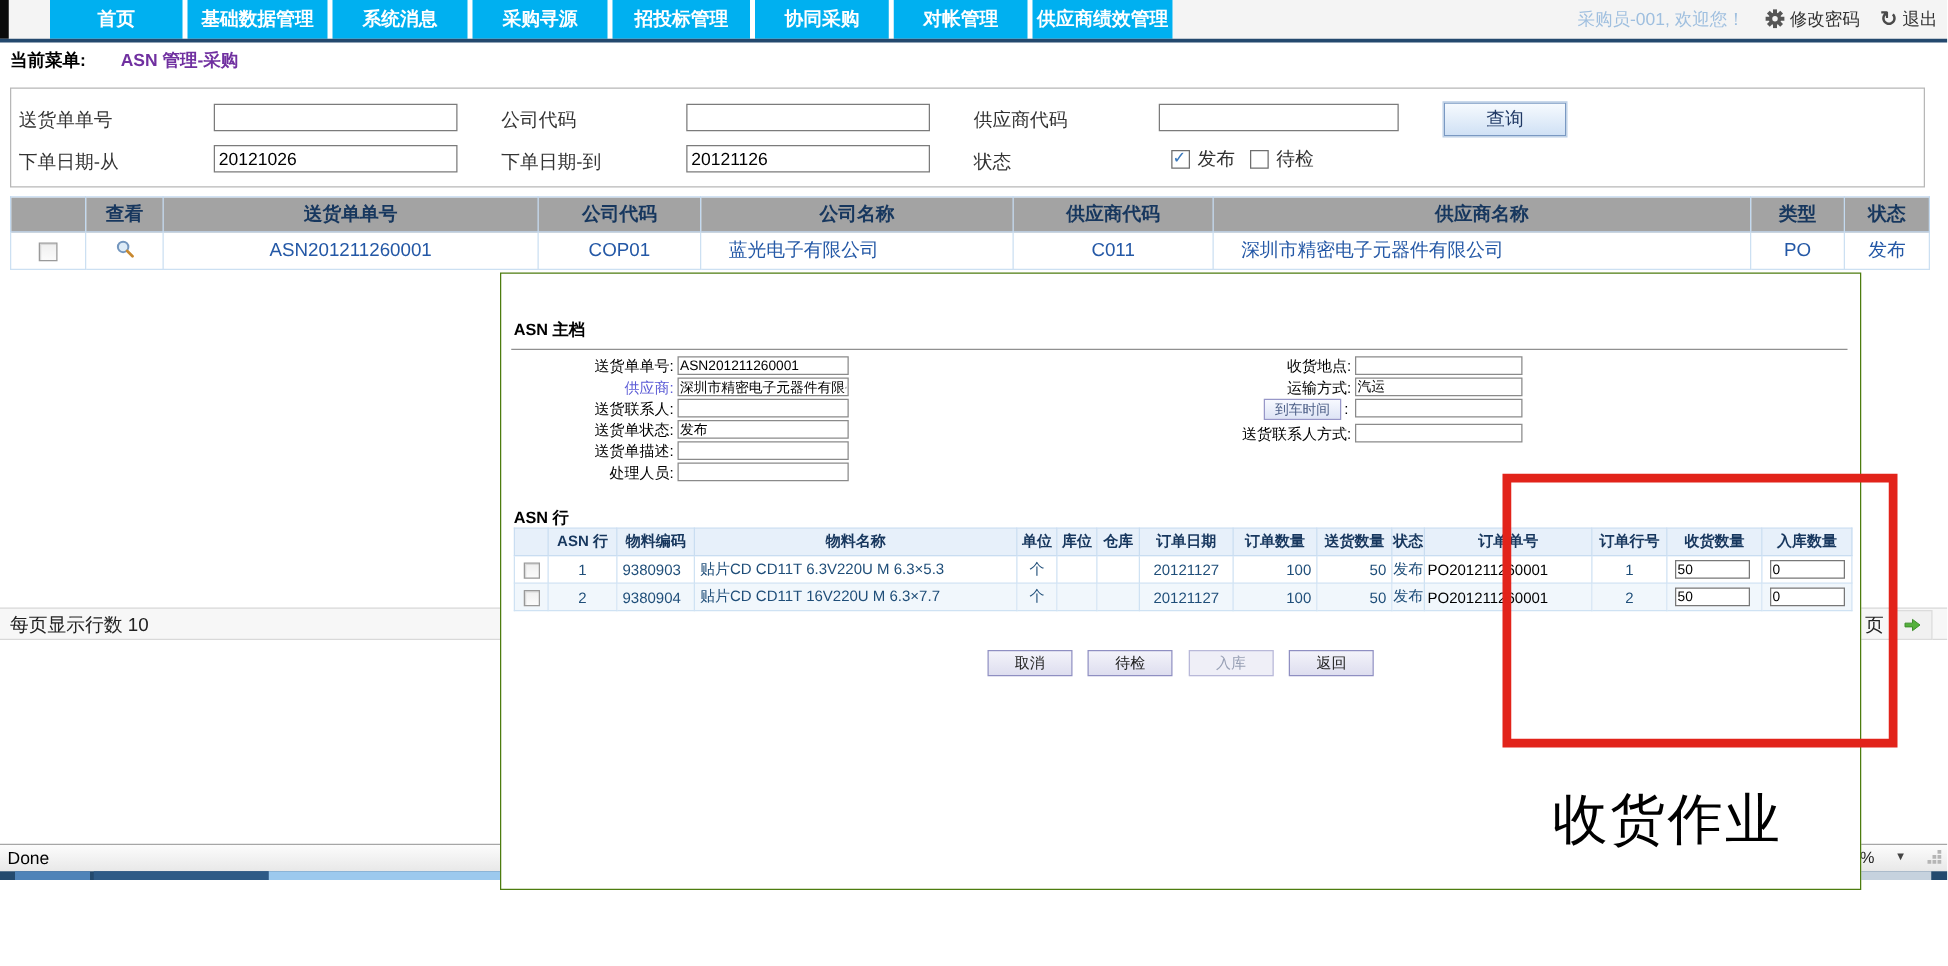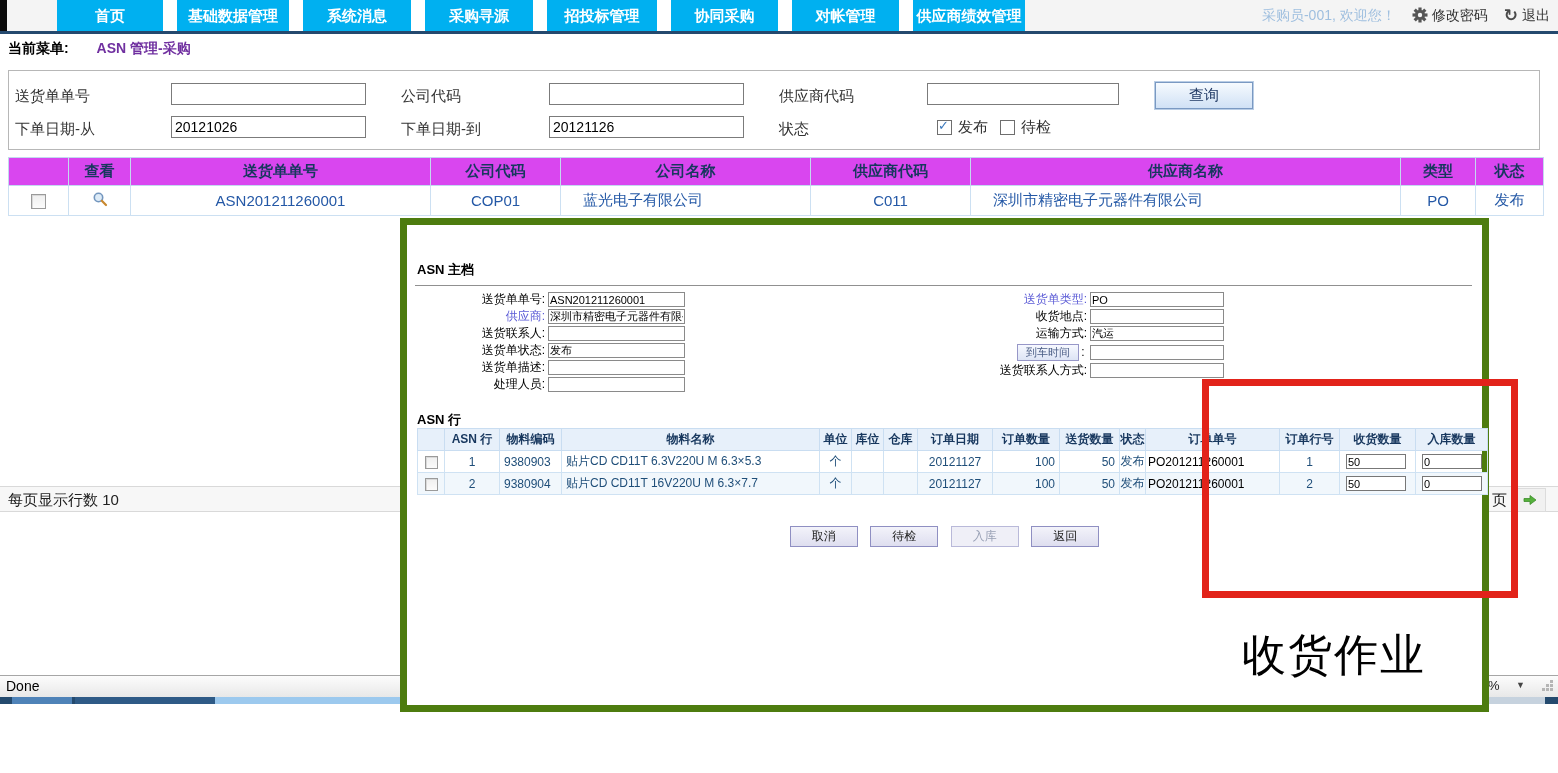--- a/index.html
+++ b/index.html
@@ -2,21 +2,21 @@
 <html><head>
 <meta charset="utf-8">
 <style>
   html,body{margin:0;padding:0;background:#fff;}
   #stage{position:relative;width:1558px;height:773px;overflow:hidden;
          font-family:"Liberation Sans","DejaVu Sans",sans-serif;background:#fff;}
 
   
   .topnav{position:absolute;left:0;top:0;width:1558px;height:31px;background:#F4F4F4;}
   .nav-black{position:absolute;left:0;top:0;width:7px;height:31px;background:#0B0B0B;}
-  .tabs{position:absolute;left:57px;top:0;height:31px;display:flex;gap:14px;background:#fff;}
+  .tabs{position:absolute;left:40px;top:0;height:31px;display:flex;gap:4px;background:#fff;}
   .tab{background:#00B0F0;color:#fff;font-size:15px;font-weight:bold;line-height:31px;
        text-align:center;cursor:pointer;white-space:nowrap;}
   .nav-right{position:absolute;right:8px;top:0;height:31px;display:flex;align-items:center;gap:16px;font-size:14px;color:#333;}
   .welcome{color:#9FBFDF;}
   .nav-act{display:flex;align-items:flex-start;gap:4px;cursor:pointer;color:#333;}
   .refresh-glyph{font-size:17px;font-weight:bold;color:#4A4A4A;line-height:1;}
   .nav-underline{position:absolute;left:0;top:31px;width:1558px;height:3px;background:#24496E;}
 
   
   .crumb{position:absolute;left:8px;top:40px;font-size:14px;font-weight:bold;}
@@ -32,21 +32,21 @@
         outline:1px solid #B9CDE5;background:linear-gradient(#F6FAFE,#D0E1F5);
         font-size:15px;color:#1F3864;font-family:inherit;cursor:pointer;}
   .cbrow{position:absolute;left:928px;top:47px;display:flex;align-items:center;gap:4px;font-size:15px;color:#333;}
   .cb{width:13px;height:13px;border:1px solid #6E6E6E;background:#fff;display:inline-block;
       position:relative;margin-right:2px;}
   .cb[data-checked="true"]::after{content:"✓";position:absolute;left:0px;top:-3px;font-size:13px;
       font-weight:bold;color:#3A78BC;}
 
   
   .rtable{position:absolute;left:8px;top:157px;width:1535px;border-collapse:collapse;table-layout:fixed;}
-  .rtable th{height:27px;background:#d946ef;color:#17375E;font-size:15px;font-weight:bold;
+  .rtable th{height:27px;background:#a3a3a3;color:#17375E;font-size:15px;font-weight:bold;
              border:1px solid #C3D9EF;padding:0;}
   .rtable td{height:29px;font-size:15px;color:#2458A6;border:1px solid #CCE0F2;text-align:center;padding:0;}
   .rtable td.ltxt{text-align:left;padding-left:22px;}
   .wincb{width:13px;height:13px;border:1px solid #9A9A9A;display:inline-block;
          background:linear-gradient(#EFEFEF,#FBFBFB);box-shadow:inset 1px 1px 0 #D9D9D9;vertical-align:middle;}
 
   
   .pagerbar{position:absolute;left:0;top:486px;width:1558px;height:26px;background:#F7F7F7;
             border-top:1px solid #D9D9D9;border-bottom:1px solid #D9D9D9;box-sizing:border-box;}
   .pager-left{position:absolute;left:8px;top:4px;font-size:15px;color:#222;}
@@ -60,27 +60,27 @@
   .sb-left{position:absolute;left:6px;top:2px;font-size:14px;color:#000;}
   .sb-zoom{position:absolute;left:1488px;top:2px;font-size:13px;color:#222;}
   .sb-caret{position:absolute;left:1516px;top:4px;font-size:9px;color:#444;cursor:pointer;}
   .grip{position:absolute;left:1542px;top:688px;width:3px;height:3px;background:#B5B5B5;
         box-shadow:4px 0 0 #B5B5B5,8px 0 0 #B5B5B5,4px -4px 0 #B5B5B5,8px -4px 0 #B5B5B5,8px -8px 0 #B5B5B5;}
   .taskbar{position:absolute;left:0;top:697px;width:1558px;height:7px;background:#244A6E;}
   .tseg{position:absolute;top:0;height:7px;}
 
   
   .dialog{position:absolute;left:400px;top:218px;width:1089px;height:494px;background:#fff;
-          border:7px solid #4d7c0f;z-index:10;box-sizing:border-box;}
+          border:1px solid #4d7c0f;z-index:10;box-sizing:border-box;}
   .sec-title{position:absolute;left:10px;font-size:13px;font-weight:bold;color:#000;}
   .hrline{position:absolute;left:8px;right:10px;top:60px;border-top:1px solid #909090;}
   .dcol{position:absolute;top:66px;}
   .dcol-left{left:8px;}
   .dcol-right{left:530px;}
-  .frow{display:flex;align-items:center;height:17px;}
+  .frow{display:flex;align-items:flex-start;height:17px;}
   .dlabel{text-align:right;font-size:12px;color:#000;padding-right:3px;white-space:nowrap;}
   .dcol-left .dlabel{width:130px;}
   .dcol-right .dlabel{width:150px;}
   .dlabel.accent{color:#5B5BD6;}
   .dinput{width:133px;height:13px;border:1px solid #8A8A8A;font-size:11px;padding:0 1px;
           font-family:inherit;background:#fff;}
   .dcol-right .dinput{width:130px;}
   .arrival{width:62px;height:17px;font-size:11px;border:1px solid #9797C8;
            background:linear-gradient(#F7F9FF,#DDE4F5);color:#4A5D85;font-family:inherit;cursor:pointer;padding:0;}
   .colon{display:inline-block;width:8px;text-align:center;font-size:12px;}
@@ -267,24 +267,20 @@
           <span class="dlabel">送货单描述:</span>
           <input class="dinput" value="" style="">
         </div>
       <div class="frow">
           <span class="dlabel">处理人员:</span>
           <input class="dinput" value="" style="">
         </div>
     </div>
 
     <div class="dcol dcol-right">
-      <div class="frow">
-          <span class="dlabel accent">送货单类型:</span>
-          <input class="dinput" value="PO" style="">
-        </div>
       <div class="frow">
           <span class="dlabel">收货地点:</span>
           <input class="dinput" value="" style="">
         </div>
       <div class="frow">
           <span class="dlabel">运输方式:</span>
           <input class="dinput" value="汽运" style="">
         </div>
       <div class="frow" style="height:20px">
         <span class="dlabel"><button class="arrival">到车时间</button><span class="colon">:</span></span>

